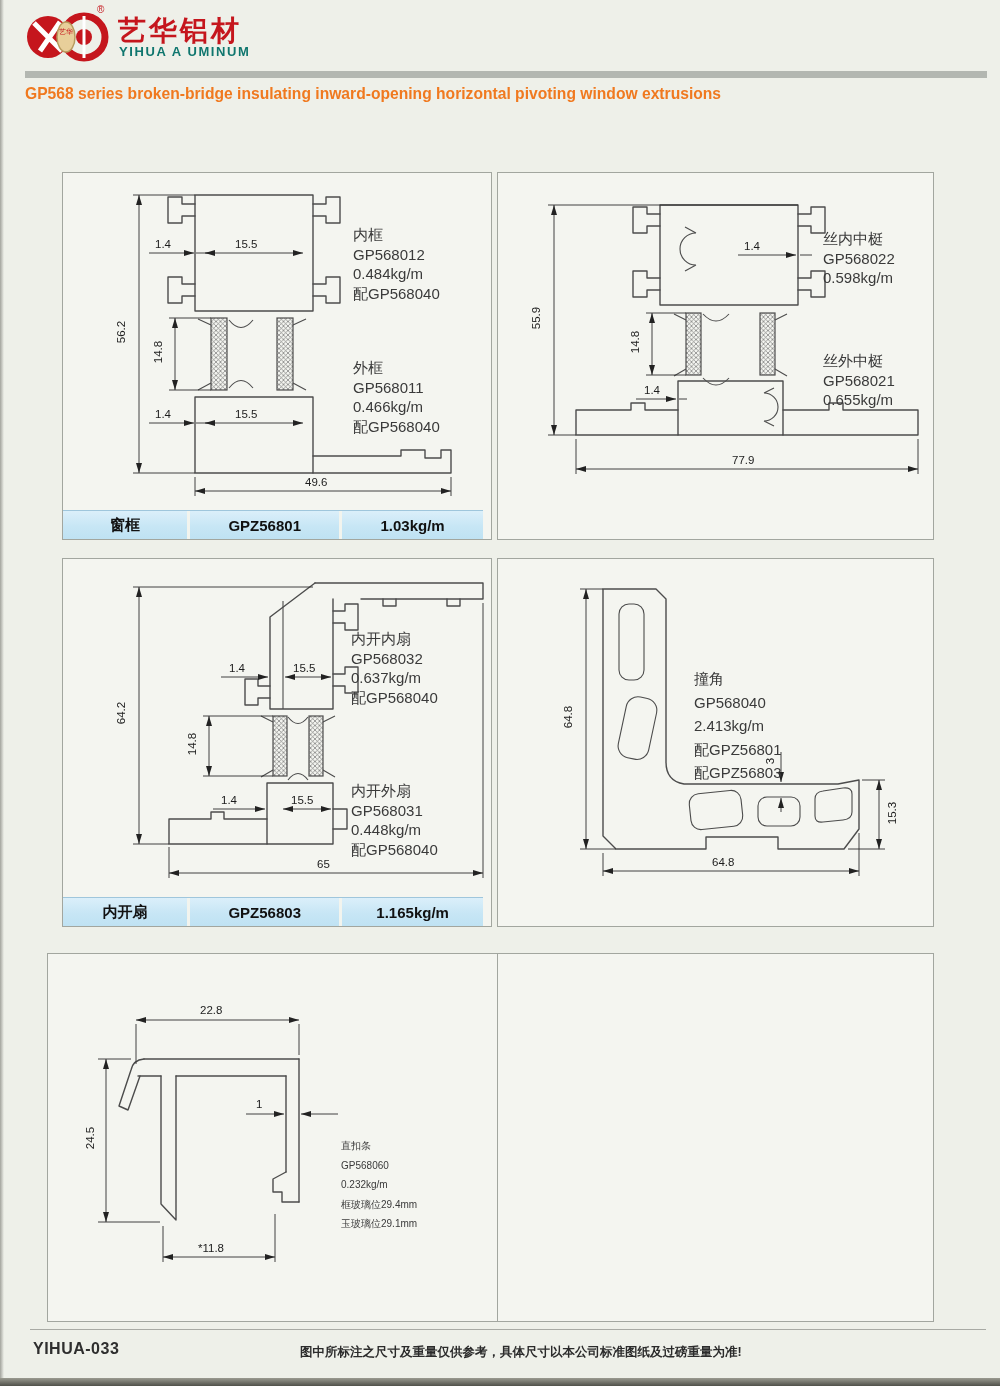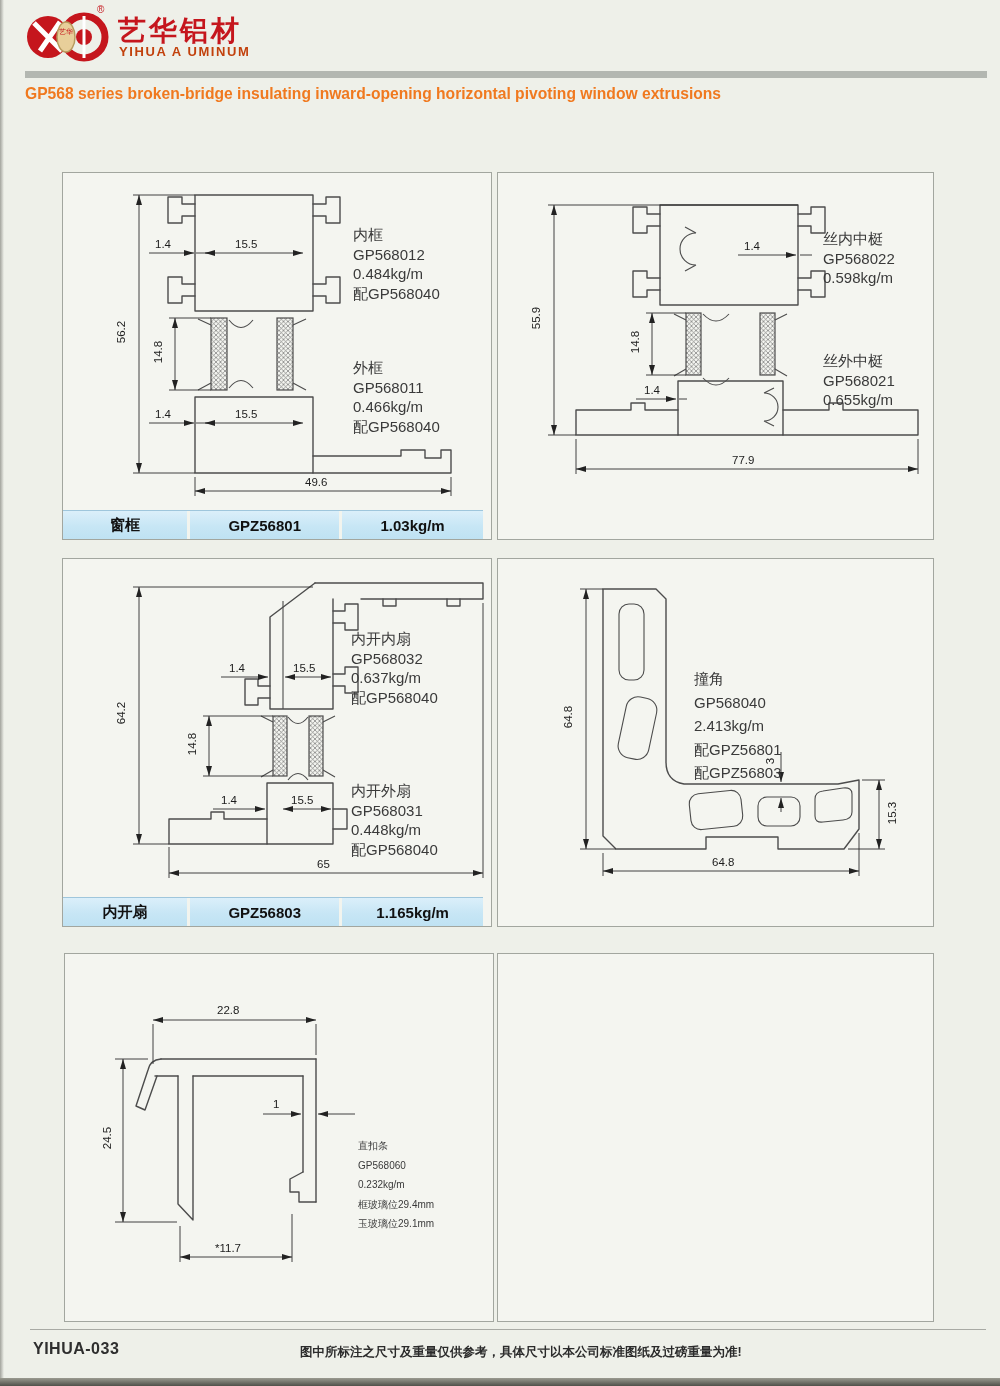--- a/index.html
+++ b/index.html
@@ -8,33 +8,33 @@
   .edge-left{position:absolute;left:0;top:0;width:4px;height:100%;
 
         background:linear-gradient(90deg,rgba(70,70,64,.45),rgba(70,70,64,0));}
   .edge-bottom{position:absolute;left:0;bottom:0;width:100%;height:8px;
         background:linear-gradient(180deg,#9a9a90,#50514a);}
   
   .logo-svg{position:absolute;left:24px;top:6px;}
   .brand-cn{position:absolute;left:118px;top:12px;font-size:28px;font-weight:bold;
         color:#c5161d;letter-spacing:3px;}
   .brand-en{position:absolute;left:119px;top:44px;font-size:13px;font-weight:bold;
-        color:#c2410c;letter-spacing:1.6px;}
+        color:#0f766e;letter-spacing:1.6px;}
   .reg-mark{position:absolute;left:97px;top:4px;font-size:10px;color:#c5161d;}
   .gray-bar{position:absolute;left:25px;top:71px;width:962px;height:7px;background:#b3b7b1;}
   .title-en{position:absolute;left:25px;top:84px;font-size:17px;font-weight:bold;
         color:#f0791f;transform:scaleX(.92);transform-origin:left;white-space:nowrap;}
   .title-cn{position:absolute;left:28px;top:108px;font-size:18px;font-weight:bold;color:#1d1d1d;}
   
   .panel{position:absolute;background:#f4f5f0;border:1px solid #a2a69f;}
   .p1{left:62px;top:172px;width:428px;height:366px;}
   .p2{left:497px;top:172px;width:435px;height:366px;}
   .p3{left:62px;top:558px;width:428px;height:367px;}
   .p4{left:497px;top:558px;width:435px;height:367px;}
-  .p5{left:64px;top:953px;width:428px;height:367px;}
+  .p5{left:47px;top:953px;width:428px;height:367px;padding-left:26px;}
   .p6{left:497px;top:953px;width:435px;height:367px;}
   .draw{position:absolute;left:0;top:0;right:0;bottom:28px;}
   .draw svg{position:absolute;left:0;top:0;}
   .prof{fill:none;stroke:#4c4c4c;stroke-width:1.4;stroke-linejoin:round;stroke-linecap:round;}
   .thin{fill:none;stroke:#4c4c4c;stroke-width:1.1;stroke-linejoin:round;}
   .dim{fill:none;stroke:#2e2e2e;stroke-width:.9;}
   .dima{marker-end:url(#arr);}
   .dimb{marker-start:url(#arr);marker-end:url(#arr);}
   .hbar{fill:url(#hx);stroke:#4c4c4c;stroke-width:1.2;}
   .dt{position:absolute;font-size:11.5px;color:#1c1c1c;white-space:nowrap;}
@@ -287,21 +287,21 @@
         <path class="dim dimb" d="M58,105 V268"></path>
         <path class="dim" d="M50,105 H83 M50,268 H112"></path>
         <path class="dim dima" d="M198,160 H236"></path>
         <path class="dim dima" d="M290,160 H253"></path>
         <path class="dim dimb" d="M115,303 H227"></path>
         <path class="dim" d="M115,272 V308 M227,260 V308"></path>
       </svg>
       <span class="dt" style="left:152px;top:50px">22.8</span>
       <span class="dtv" style="left:20px;top:178px">24.5</span>
       <span class="dt" style="left:208px;top:144px">1</span>
-      <span class="dt" style="left:150px;top:288px">*11.7</span>
+      <span class="dt" style="left:150px;top:288px">*11.8</span>
       <div class="lbl lbl-sm" style="left:293px;top:182px">
         <div>直扣条</div>
         <div>GP568060</div>
         <div>0.232kg/m</div>
         <div>框玻璃位29.4mm</div>
         <div>玉玻璃位29.1mm</div>
       </div>
     </div>
   </section>
 

